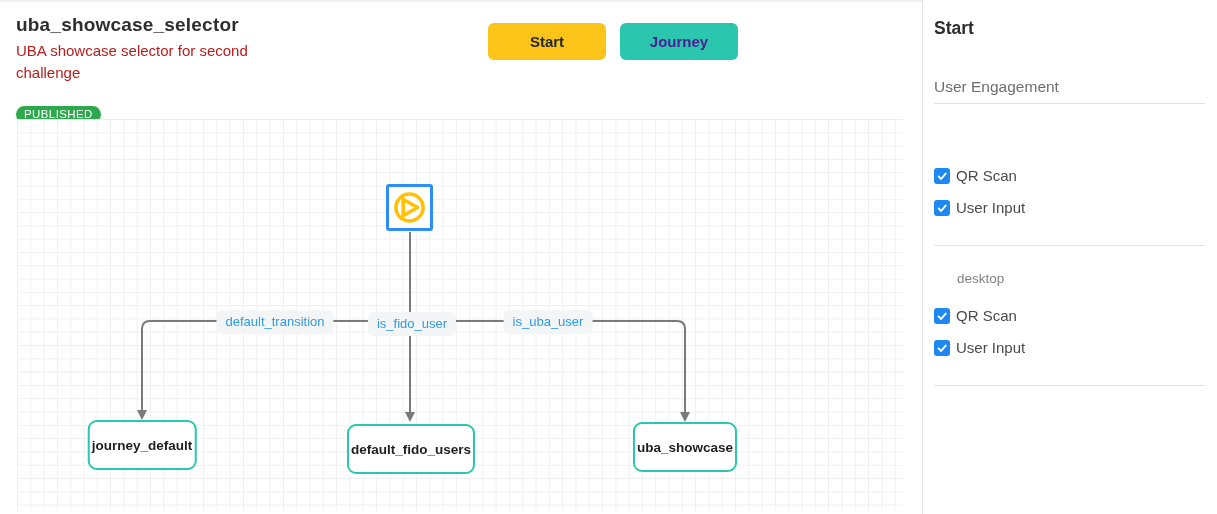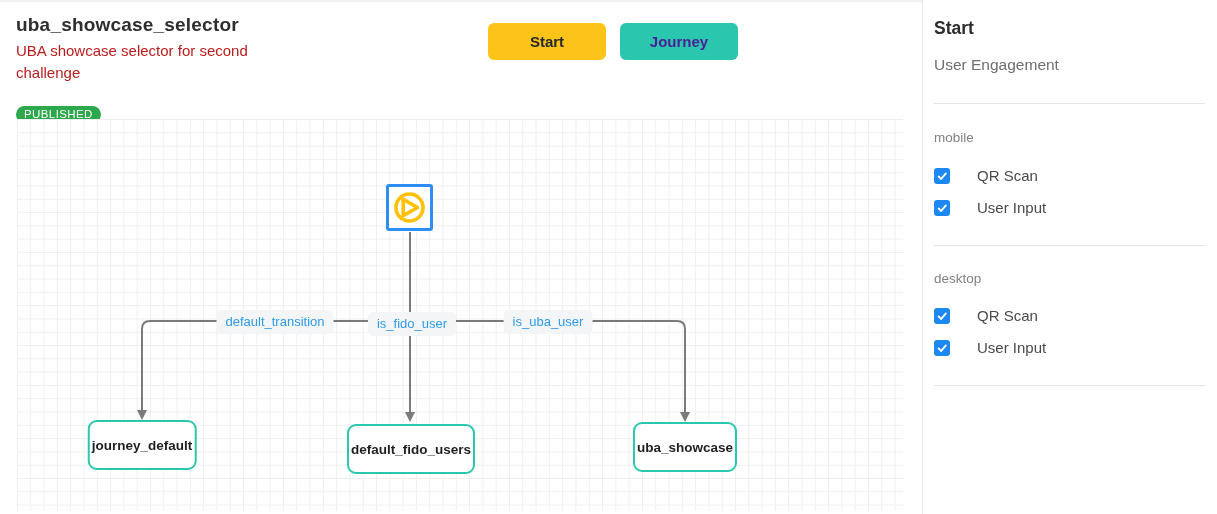--- a/index.html
+++ b/index.html
@@ -36,26 +36,26 @@
 
   .flow-node { position:absolute; transform:translateX(-50%); height:50px; background:#fff;
     border:2.5px solid #2ac7ae; border-radius:9px; display:flex; align-items:center; justify-content:center;
     font-size:13.5px; font-weight:700; color:#1f1f1f; padding:0 2px; white-space:nowrap; cursor:pointer; }
 
   
   .sidebar { position:absolute; left:922px; top:0; width:295px; height:514px; background:#fff;
              border-left:1px solid #e6e6e6; }
   .sb-abs { position:absolute; left:11px; right:12px; }
   .sb-title { top:18px; font-size:17.5px; font-weight:700; color:#2d2d2d; }
-  .sb-sub { top:56px; font-size:15.5px; color:#6e6e6e; }
+  .sb-sub { top:78px; font-size:15.5px; color:#6e6e6e; }
   .sb-hr { height:1px; background:#e3e3e3; }
   .hr1 { top:103px; } .hr2 { top:245px; } .hr3 { top:385px; }
   .sb-section { font-size:13.5px; color:#828282; }
-  .sec1 { top:130px; } .sec2 { top:271px; }
-  .opt-row { display:flex; align-items:center; gap:27px; cursor:pointer; }
+  .sec1 { top:130px; } .sec2 { top:271px;margin-left:23px; }
+  .opt-row { display:flex; align-items:center; gap:6px; cursor:pointer; }
   .row1 { top:167px; } .row2 { top:199px; } .row3 { top:307px; } .row4 { top:339px; }
   .checkbox { width:16px; height:16px; border-radius:3px; background:#1e88f2; flex:0 0 16px;
               display:flex; align-items:center; justify-content:center; }
   .opt-label { font-size:15px; color:#4a4a4a; }
 </style>
 </head>
 <body>
 
 <div class="page">
   <div class="top-line"></div>
@@ -98,21 +98,20 @@
     <div class="flow-node" style="left:125px; top:301px">journey_default</div>
     <div class="flow-node" style="left:668px; top:303px">uba_showcase</div>
     <div class="flow-node" style="left:394px; top:305px">default_fido_users</div>
   </div>
 
   <aside class="sidebar">
     <div class="sb-abs sb-title">Start</div>
     <div class="sb-abs sb-sub">User Engagement</div>
     <div class="sb-abs sb-hr hr1"></div>
 
-    <div class="sb-abs sb-section sec1">mobile</div>
 
     <div class="sb-abs opt-row row1">
       <span class="checkbox">
         <svg width="12" height="12" viewBox="0 0 14 14">
             <path d="M3 7.5 L6 10.5 L11.5 4" stroke="#fff" stroke-width="2.2" fill="none" stroke-linecap="round" stroke-linejoin="round"></path>
           </svg>
       </span>
       <span class="opt-label">QR Scan</span>
     </div>
     <div class="sb-abs opt-row row2">

